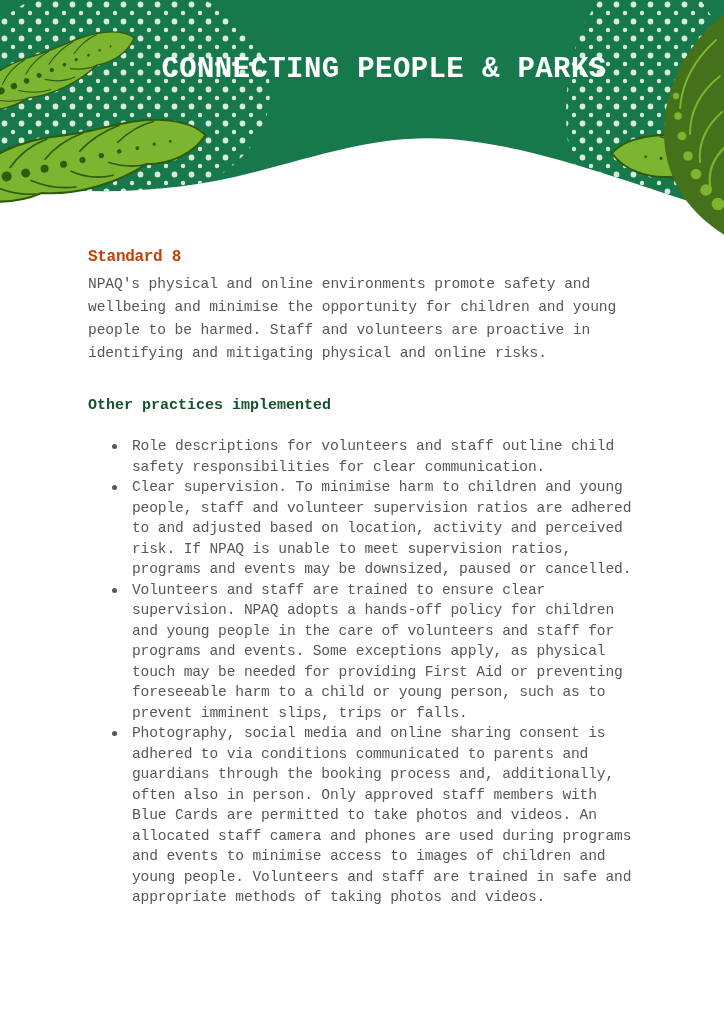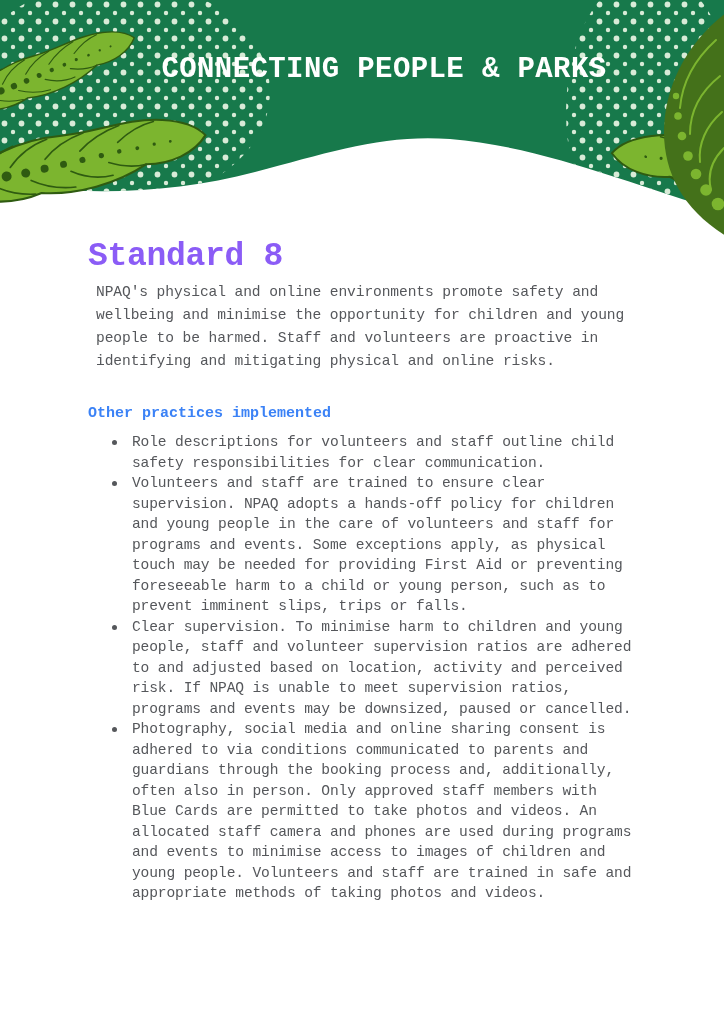--- a/index.html
+++ b/index.html
@@ -9,28 +9,28 @@
     font-family:Liberation Mono, monospace;
   }
   svg.banner{position:absolute;top:0;left:0;display:block;}
   .banner-title{
     position:absolute;top:53px;left:50%;transform:translateX(-50%);
     margin-left:22px;color:#ffffff;font-weight:bold;font-size:29px;
     letter-spacing:.4px;white-space:nowrap;
   }
   .doc{position:absolute;left:88px;top:0;width:550px;color:#55575B;}
   .doc h1{
-    margin:241px 0 0;font-size:33px;line-height:32px;font-weight:700;
-    color:#8b5cf6;letter-spacing:-.3px;
+    margin:241px 0 0;font-size:16px;line-height:32px;font-weight:700;
+    color:#c2410c;letter-spacing:-.3px;
   }
-  .doc p{margin:8px;font-size:14.6px;line-height:23px;letter-spacing:-.1px;}
+  .doc p{margin:0;font-size:14.6px;line-height:23px;letter-spacing:-.1px;}
   .p1{margin-top:30px;}
   .p2{margin-top:3px;}
-  .doc h2{margin:30px 0 0;font-size:15px;line-height:22px;font-weight:700;color:#3b82f6;}
-  .doc ul{margin:7px 0 0;padding:0;list-style:none;}
+  .doc h2{margin:30px 0 0;font-size:15px;line-height:22px;font-weight:700;color:#14532d;}
+  .doc ul{margin:19px 0 0;padding:0;list-style:none;}
   .doc li{
     position:relative;padding-left:44px;width:506px;
     font-size:14.6px;line-height:20.5px;letter-spacing:-.15px;
   }
   .doc li::before{
     content:"";position:absolute;left:24px;top:8px;width:5px;height:5px;
     border-radius:50%;background:#55575B;
   }
 </style>
 </head>
@@ -112,19 +112,19 @@
 
   <div class="doc">
     <h1><span>Standard 8</span><br></h1>
 
     <p class="p1">NPAQ's physical and online environments promote safety and wellbeing and minimise the opportunity for children and young people to be harmed. Staff and volunteers are proactive in identifying and mitigating physical and online risks.</p>
 
     <h2>Other practices implemented</h2>
 
     <ul>
       <li>Role descriptions for volunteers and staff outline child safety responsibilities for clear communication.</li>
+      <li>Clear supervision. To minimise harm to children and young people, staff and volunteer supervision ratios are adhered to and adjusted based on location, activity and perceived risk. If NPAQ is unable to meet supervision ratios, programs and events may be downsized, paused or cancelled.</li>
       <li>Volunteers and staff are trained to ensure clear supervision. NPAQ adopts a hands-off policy for children and young people in the care of volunteers and staff for programs and events. Some exceptions apply, as physical touch may be needed for providing First Aid or preventing foreseeable harm to a child or young person, such as to prevent imminent slips, trips or falls.</li>
-      <li>Clear supervision. To minimise harm to children and young people, staff and volunteer supervision ratios are adhered to and adjusted based on location, activity and perceived risk. If NPAQ is unable to meet supervision ratios, programs and events may be downsized, paused or cancelled.</li>
       <li>Photography, social media and online sharing consent is adhered to via conditions communicated to parents and guardians through the booking process and, additionally, often also in person. Only approved staff members with Blue Cards are permitted to take photos and videos. An allocated staff camera and phones are used during programs and events to minimise access to images of children and young people. Volunteers and staff are trained in safe and appropriate methods of taking photos and videos.</li>
     </ul>
   </div>
 
 </div>
 
 </body></html>

